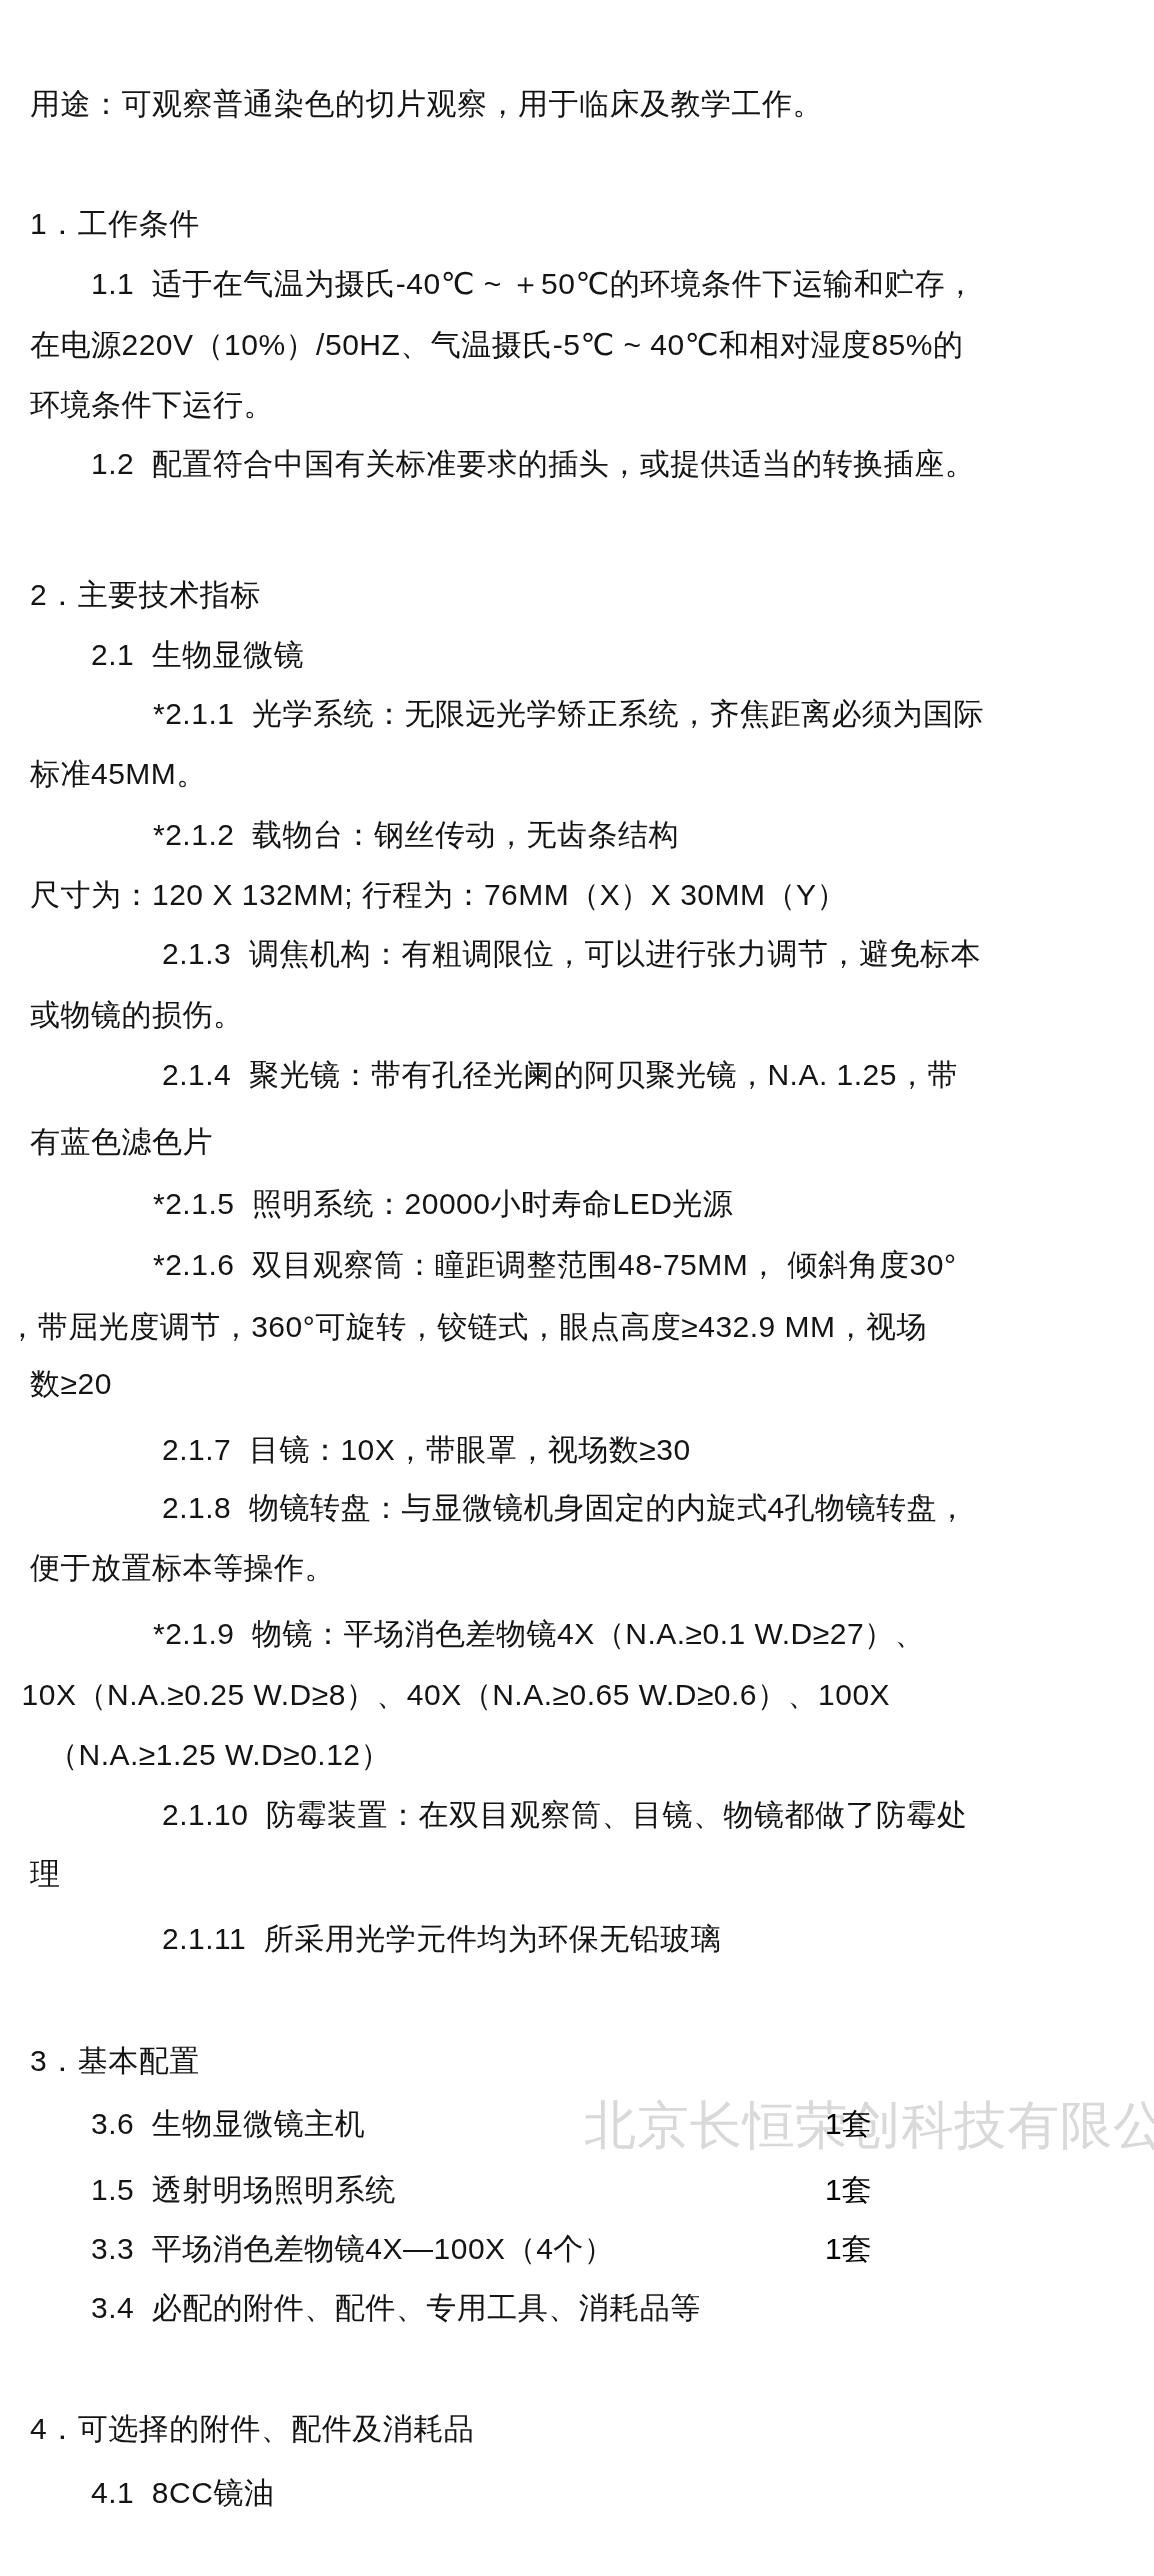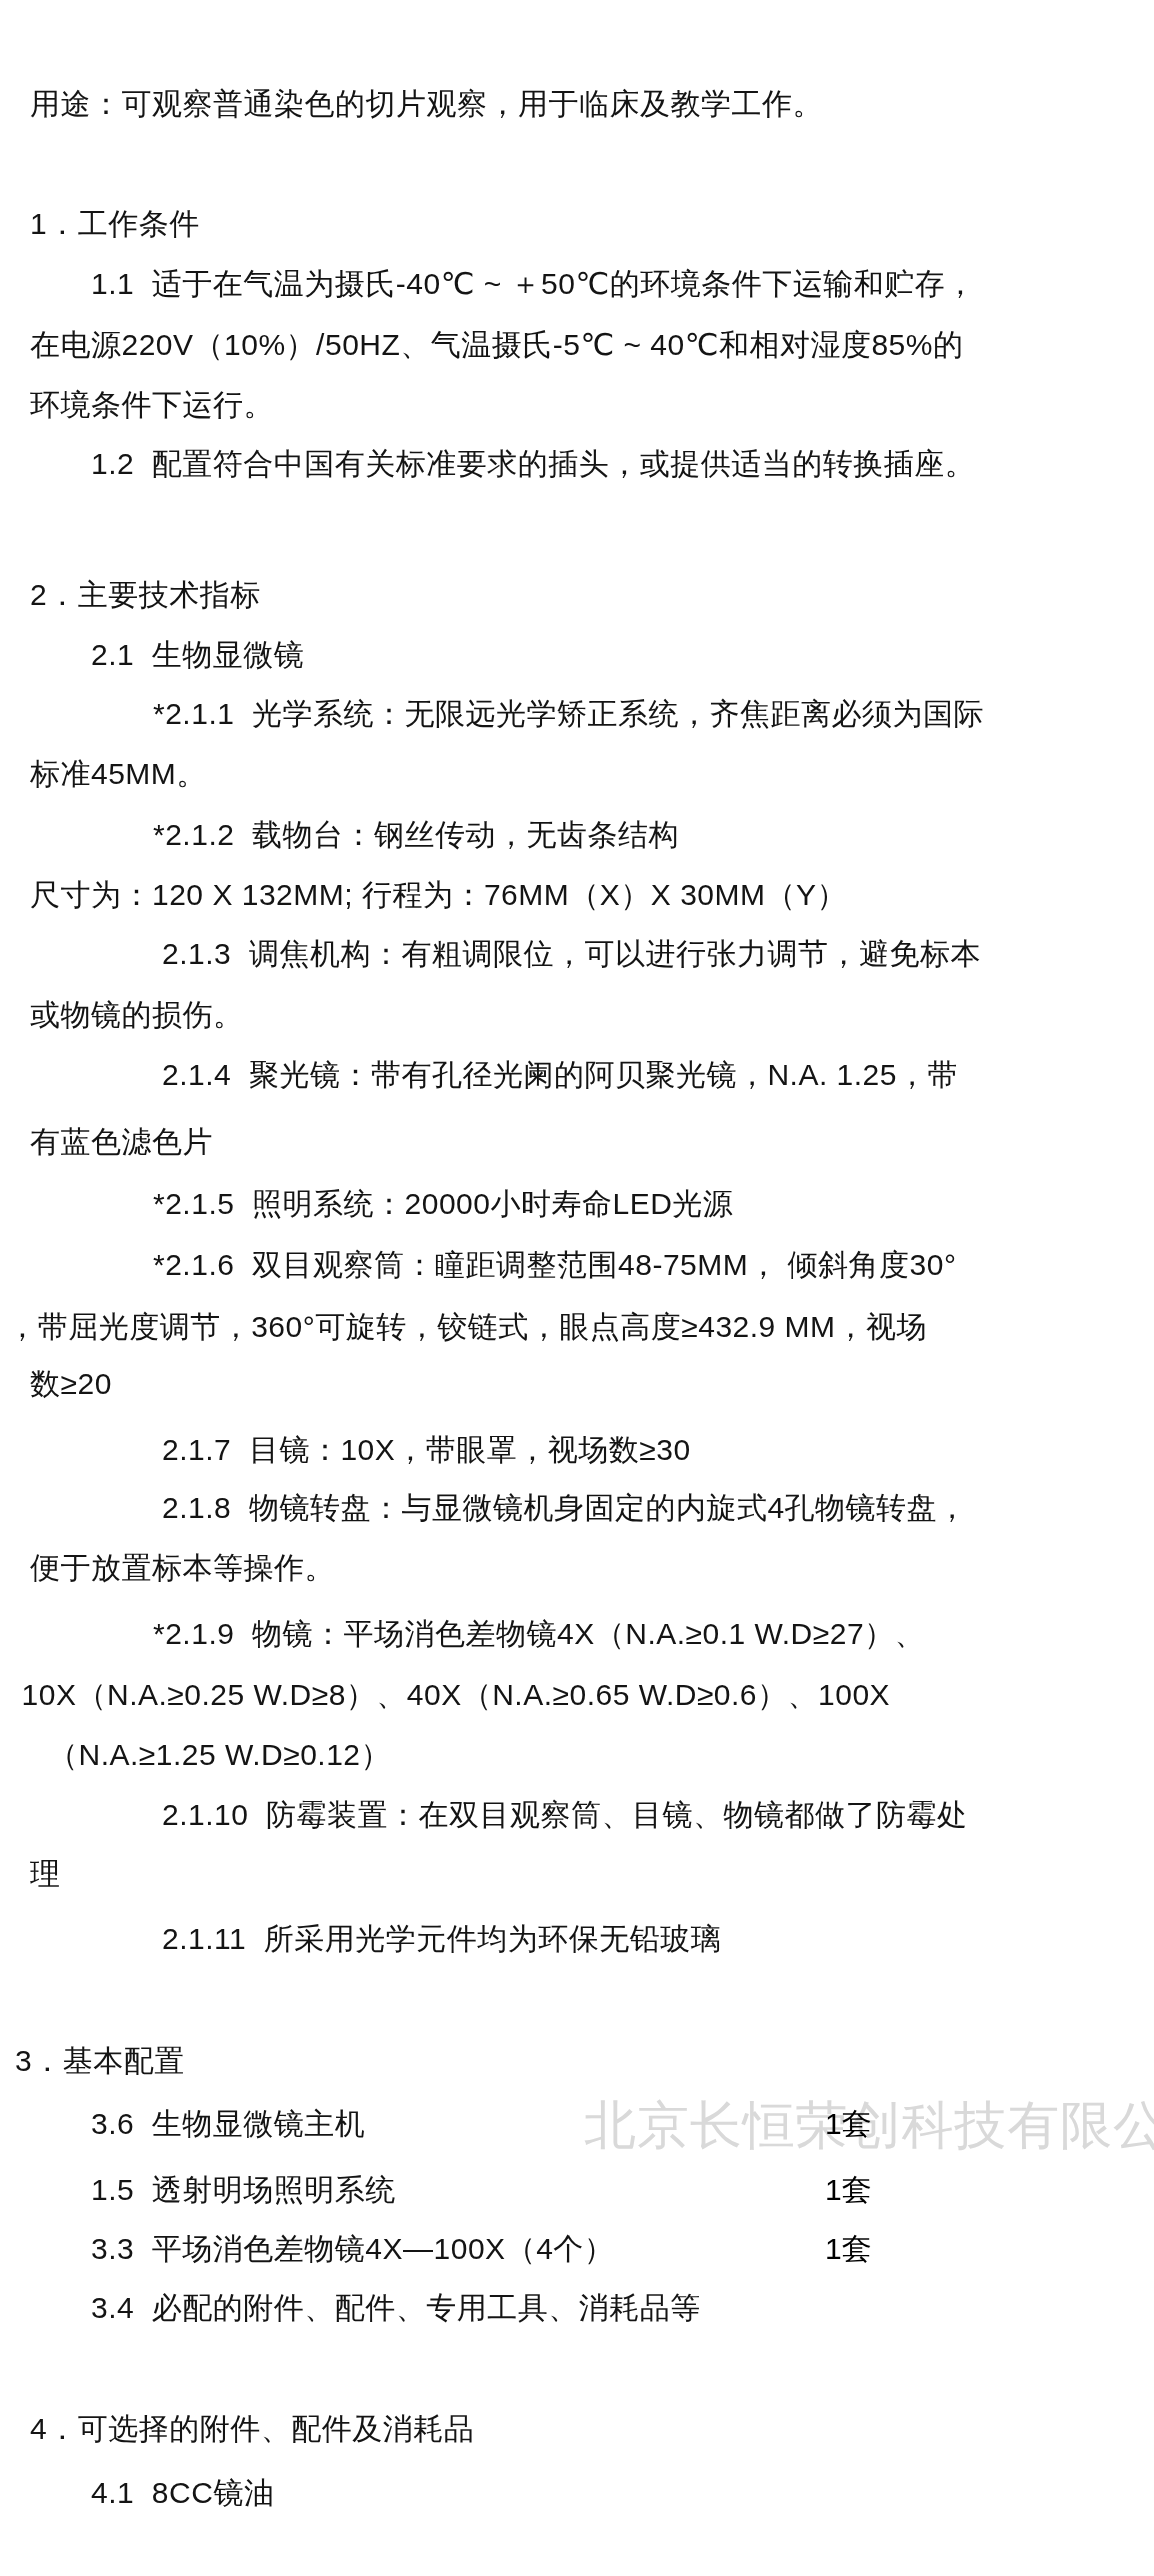--- a/index.html
+++ b/index.html
@@ -79,21 +79,21 @@
     <div class="ln" style="left:30px;top:1366px">数≥20</div>
     <div class="ln" style="left:162px;top:1432px">2.1.7  目镜：10X，带眼罩，视场数≥30</div>
     <div class="ln" style="left:162px;top:1490px">2.1.8  物镜转盘：与显微镜机身固定的内旋式4孔物镜转盘，</div>
     <div class="ln" style="left:30px;top:1550px">便于放置标本等操作。</div>
     <div class="ln" style="left:153px;top:1616px">*2.1.9  物镜：平场消色差物镜4X（N.A.≥0.1 W.D≥27）、</div>
     <div class="ln" style="left:21.6px;top:1677px">10X（N.A.≥0.25 W.D≥8）、40X（N.A.≥0.65 W.D≥0.6）、100X</div>
     <div class="ln" style="left:48px;top:1737px">（N.A.≥1.25 W.D≥0.12）</div>
     <div class="ln" style="left:162px;top:1797px">2.1.10  防霉装置：在双目观察筒、目镜、物镜都做了防霉处</div>
     <div class="ln" style="left:30px;top:1856px">理</div>
     <div class="ln" style="left:162px;top:1921px">2.1.11  所采用光学元件均为环保无铅玻璃</div>
-    <div class="ln b" style="left:15px;top:2043px">3．基本配置</div>
+    <div class="ln b" style="left:30px;top:2043px">3．基本配置</div>
     <div class="ln" style="left:91px;top:2106px">3.6  生物显微镜主机</div>
     <div class="qty" style="top:2106px">1套</div>
     <div class="ln" style="left:91px;top:2172px">1.5  透射明场照明系统</div>
     <div class="qty" style="top:2172px">1套</div>
     <div class="ln" style="left:91px;top:2231px">3.3  平场消色差物镜4X—100X（4个）</div>
     <div class="qty" style="top:2231px">1套</div>
     <div class="ln" style="left:91px;top:2290px">3.4  必配的附件、配件、专用工具、消耗品等</div>
     <div class="ln b" style="left:30px;top:2411px">4．可选择的附件、配件及消耗品</div>
     <div class="ln" style="left:91px;top:2475px">4.1  8CC镜油</div>
   </div>

